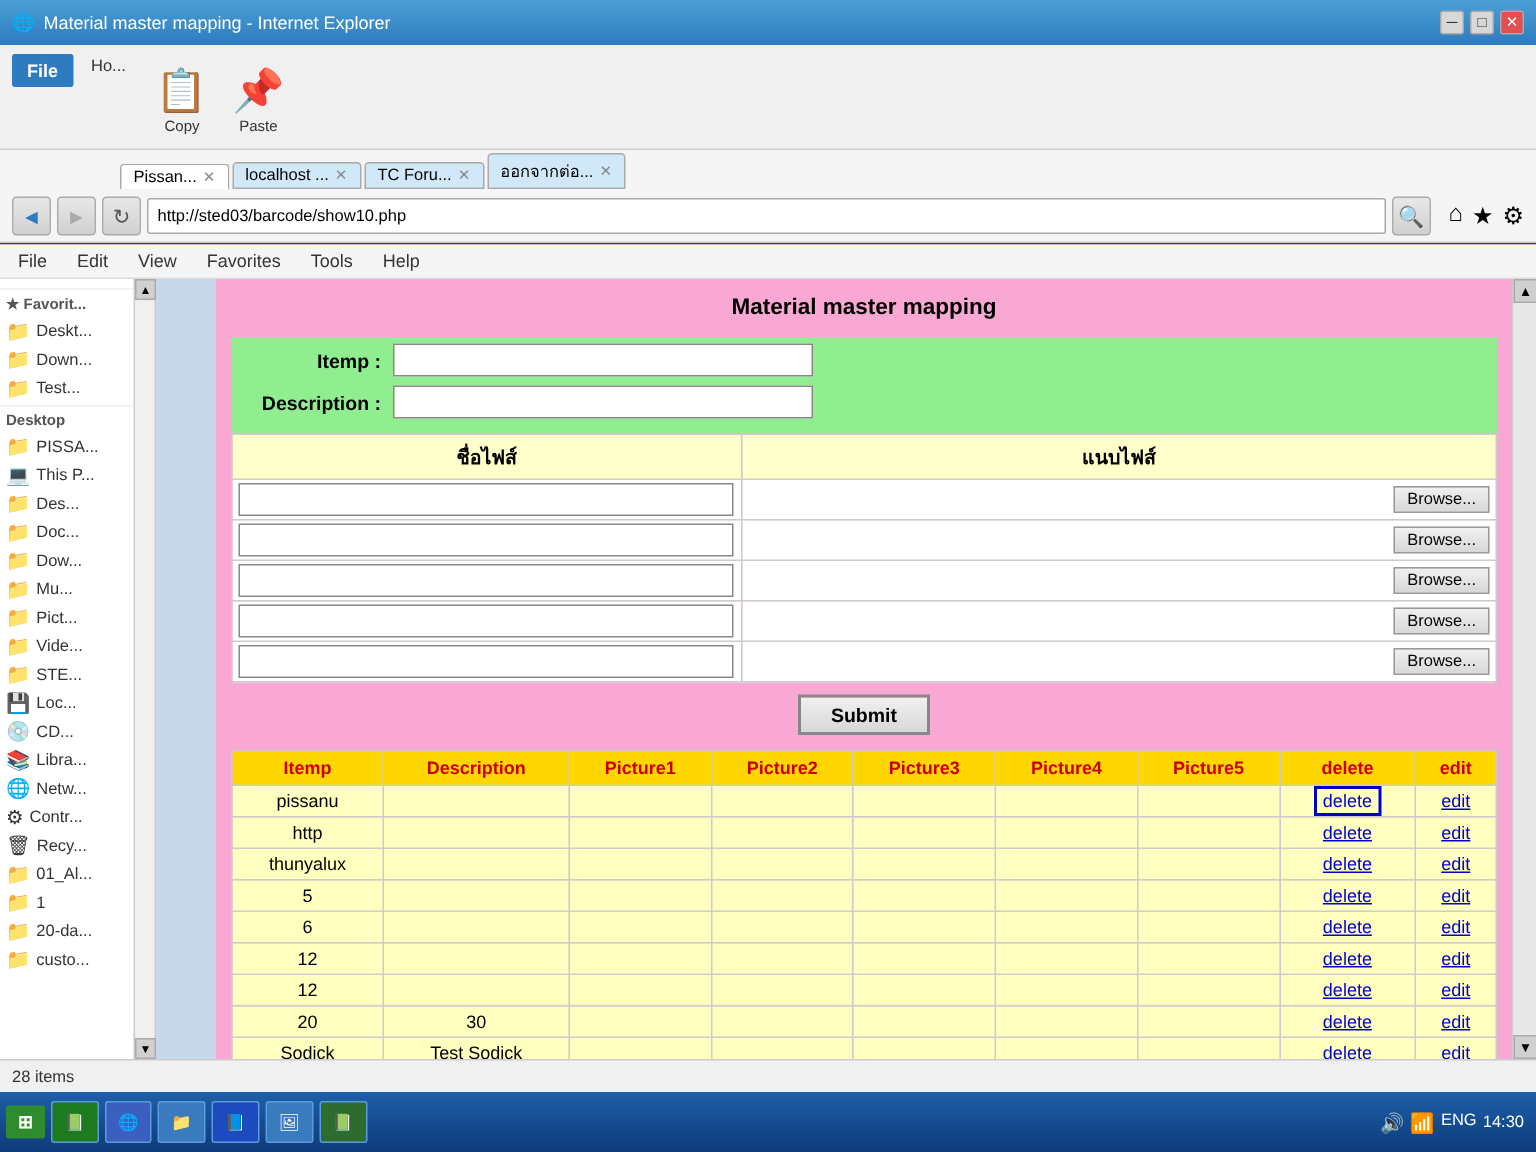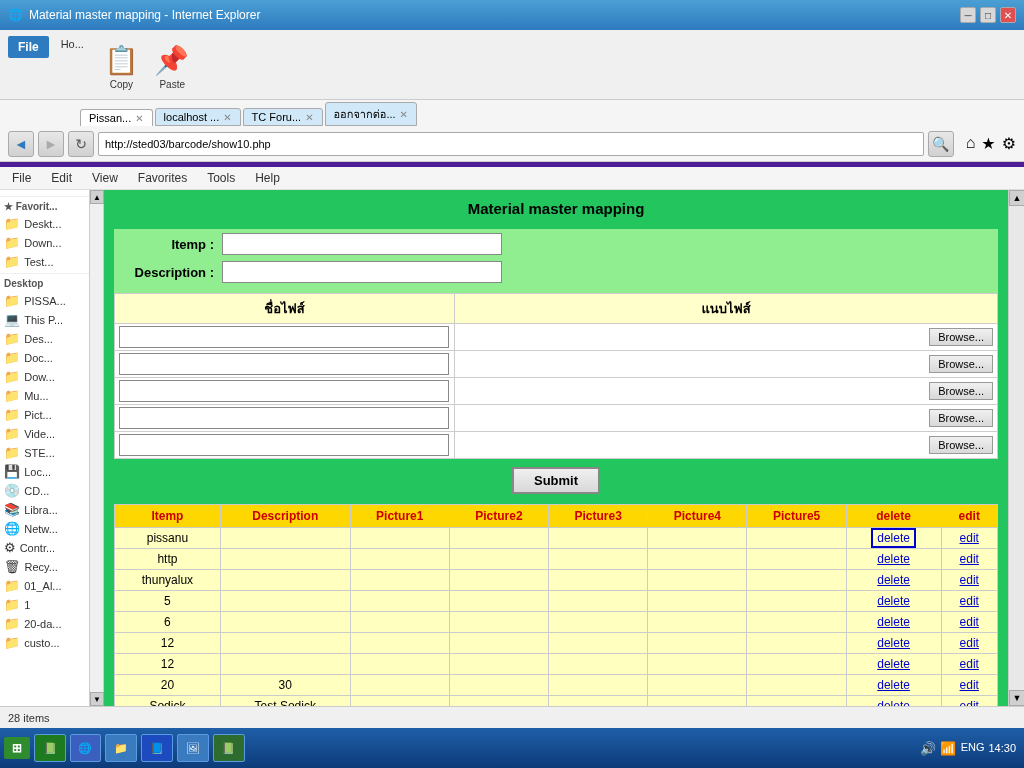--- a/index.html
+++ b/index.html
@@ -112,21 +112,21 @@
           </div>
           <div class="ribbon-big-btn">
             <div class="icon">📌</div>
             <div class="label">Paste</div>
           </div>
         </div>
       </div>
     </div>
   </div>
 
-  <div style="background:#f5f5f5; border-bottom:5px solid #4c1d95;">
+  <div style="background:#f5f5f5; border-bottom:1px solid #4c1d95;">
 
     <div style="display:flex;align-items:flex-end;padding:2px 4px 0 80px;gap:2px;">
       <div class="browser-tab active">
         <span>Pissan...</span>
         <span class="browser-tab-x">✕</span>
       </div>
       <div class="browser-tab">
         <span>localhost ...</span>
         <span class="browser-tab-x">✕</span>
       </div>
@@ -257,21 +257,21 @@
           <span class="sidebar-label">custo...</span>
         </div>
     </div>
 
     <div style="width:14px;background:#f0f0f0;border-right:1px solid #ccc;display:flex;flex-direction:column;">
       <div style="width:14px;height:14px;background:#d0d0d0;border:1px solid #aaa;display:flex;align-items:center;justify-content:center;font-size:8px;">▲</div>
       <div style="flex:1;"></div>
       <div style="width:14px;height:14px;background:#d0d0d0;border:1px solid #aaa;display:flex;align-items:center;justify-content:center;font-size:8px;">▼</div>
     </div>
 
-    <div style="flex:1;overflow-y:auto;overflow-x:hidden;background:#22c55e;padding:10px;position:relative;">
+    <div style="flex:1;overflow-y:auto;overflow-x:hidden;background:#f9a8d4;padding:10px;position:relative;margin-left:40px;">
       <div class="page-title">Material master mapping</div>
 
       <div class="form-section">
         <div class="form-row">
           <span class="form-label">Itemp :</span>
           <input class="form-input" type="text" style="">
         </div>
         <div class="form-row">
           <span class="form-label">Description :</span>
           <input class="form-input" type="text" style="">

